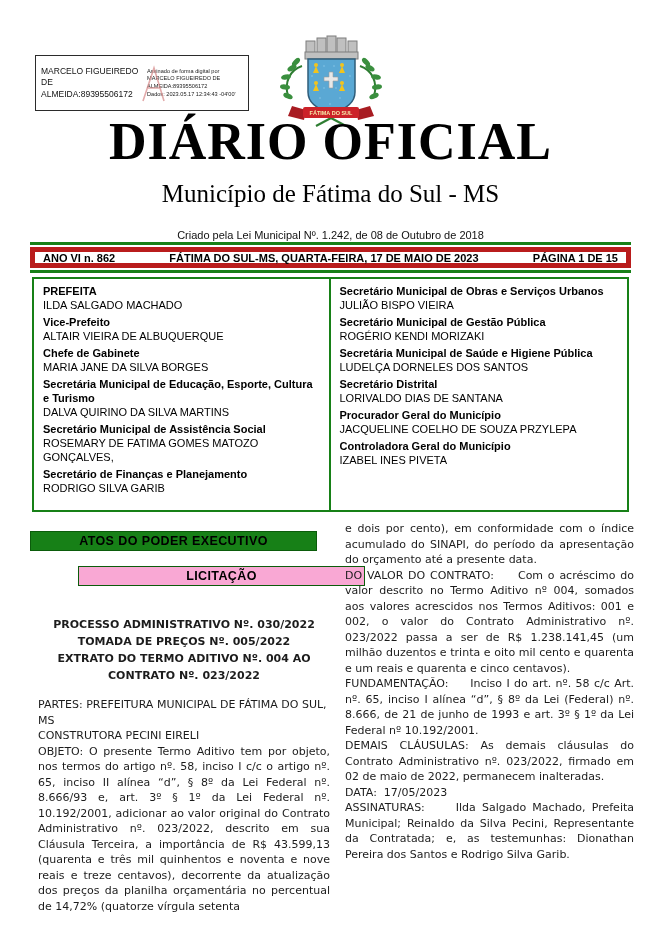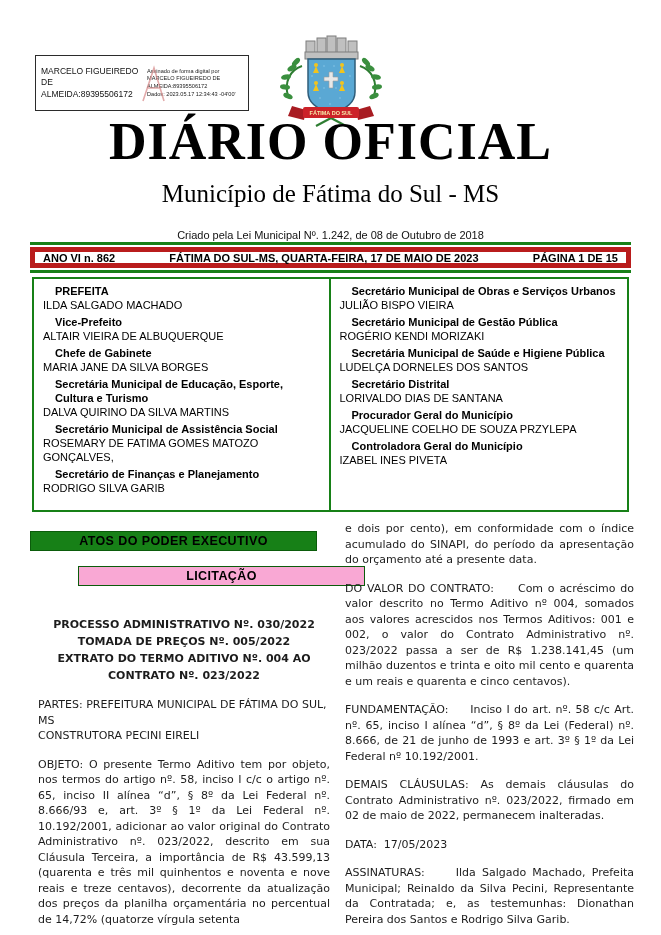--- a/index.html
+++ b/index.html
@@ -66,21 +66,21 @@
   }
 
   
   .officials {
     position: absolute; top: 277px; left: 32px; width: 597px; height: 235px;
     border: 2px solid; display: flex; background:#fff;
   }
   .off-col { width: 50%; padding: 5px 9px 0 9px; }
   .off-col.left { border-right: 2px solid; }
   .official { margin-bottom: 3px; }
-  .off-role { font-weight: bold; font-size: 11px; line-height: 14px; margin-left: 12px; }
+  .off-role { font-weight: bold; font-size: 11px; line-height: 14px; }
   .off-name { font-size: 11px; line-height: 14px; }
 
   
   .banner {
     position: absolute; left: 30px; width: 287px; height: 20px;
     display: flex; align-items: center; justify-content: center;
     font-weight: bold; font-size: 12.5px; letter-spacing: .4px;
     color: #000; border: 1px solid #0b5c0b;
   }
   .banner-1 { top: 531px; }
@@ -90,21 +90,21 @@
   .body-col {
     position: absolute;
     font-family: "DejaVu Sans", sans-serif;
     font-size: 11px; line-height: 15.5px; color: #1c1c1c;
   }
   .col-left { top: 616px; left: 38px; width: 292px; }
   .col-right { top: 521px; left: 345px; width: 289px; }
   .doc-heading { font-weight: bold; text-align: center; line-height: 17px; }
   .doc-heading div { white-space: nowrap; }
   .partes { margin-top: 13px; white-space: pre-line; }
-  .para { margin-top: 13px; text-align: justify; }
+  .para { margin-top: 0; text-align: justify; }
   .para:first-child { margin-top: 0; }
 </style>
 </head>
 <body>
 
 <div class="page">
 
   <div class="sig-box">
     <div class="sig-name">MARCELO FIGUEIREDO DE ALMEIDA:89395506172</div>
     <svg class="sig-flourish" width="26" height="40" viewBox="0 0 26 40">

